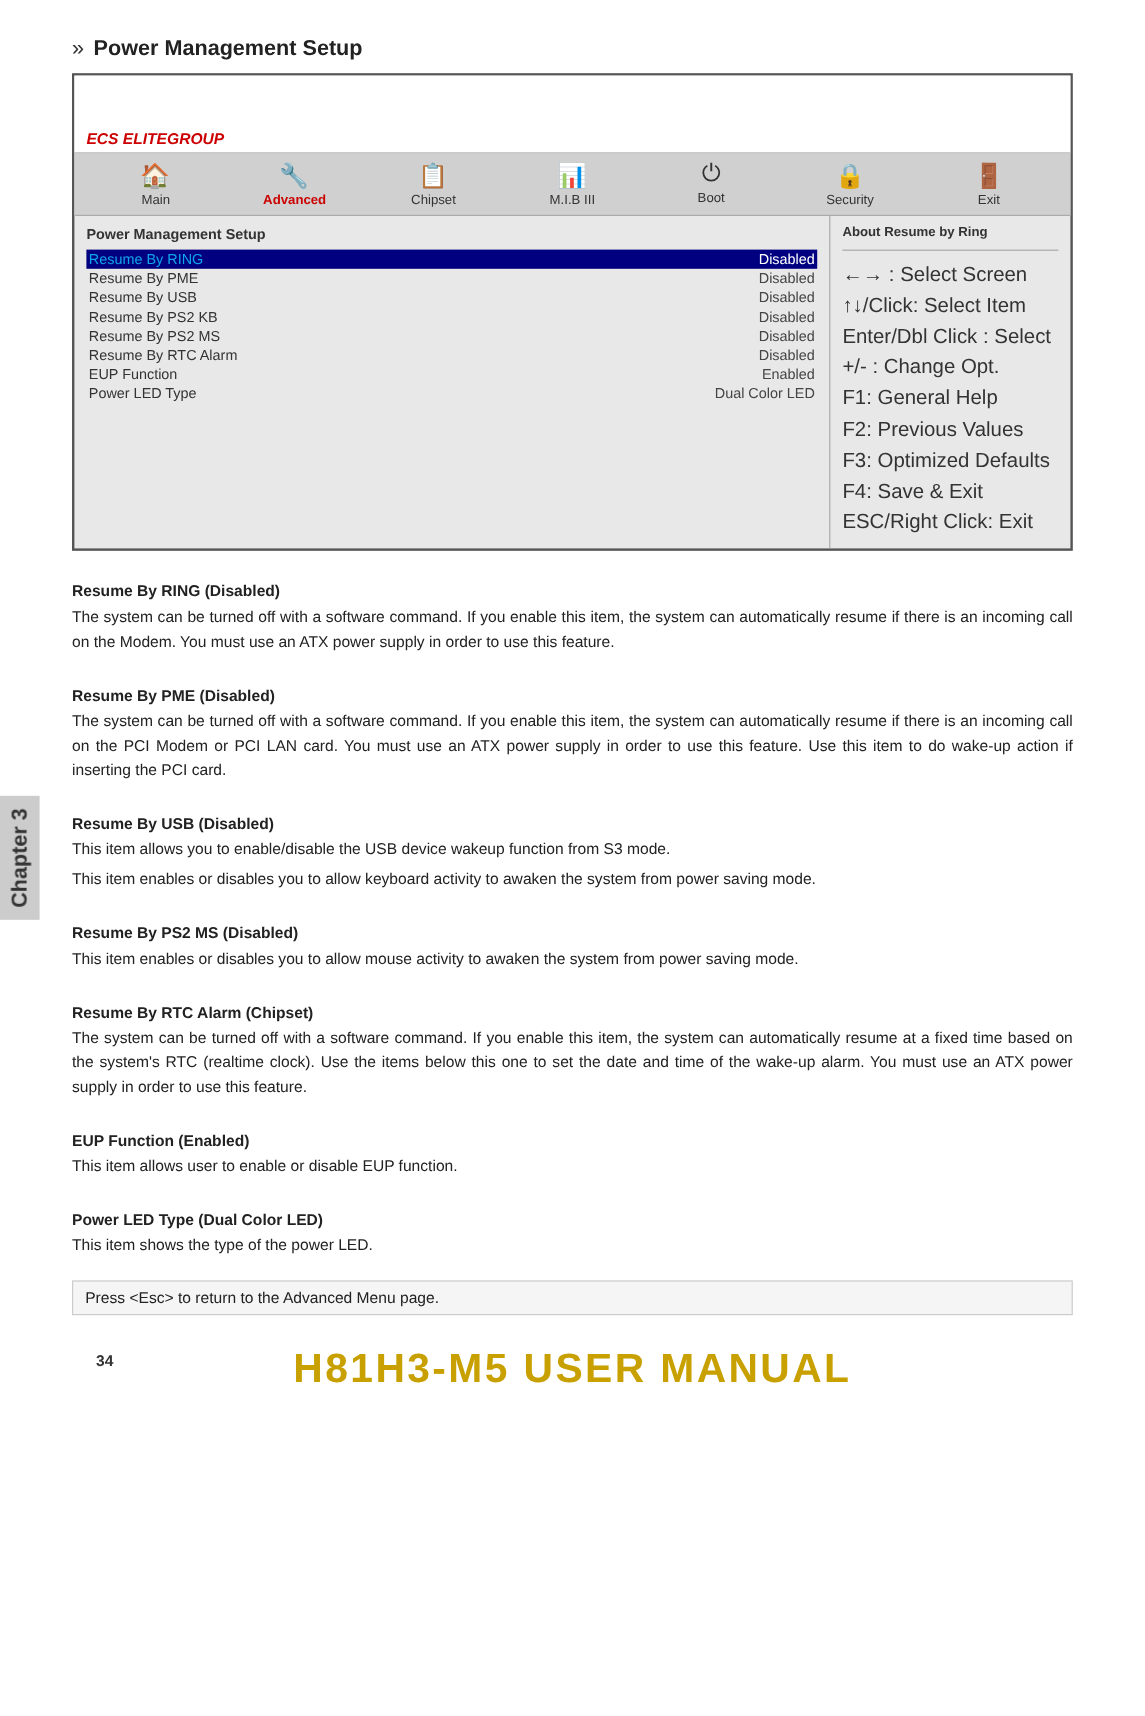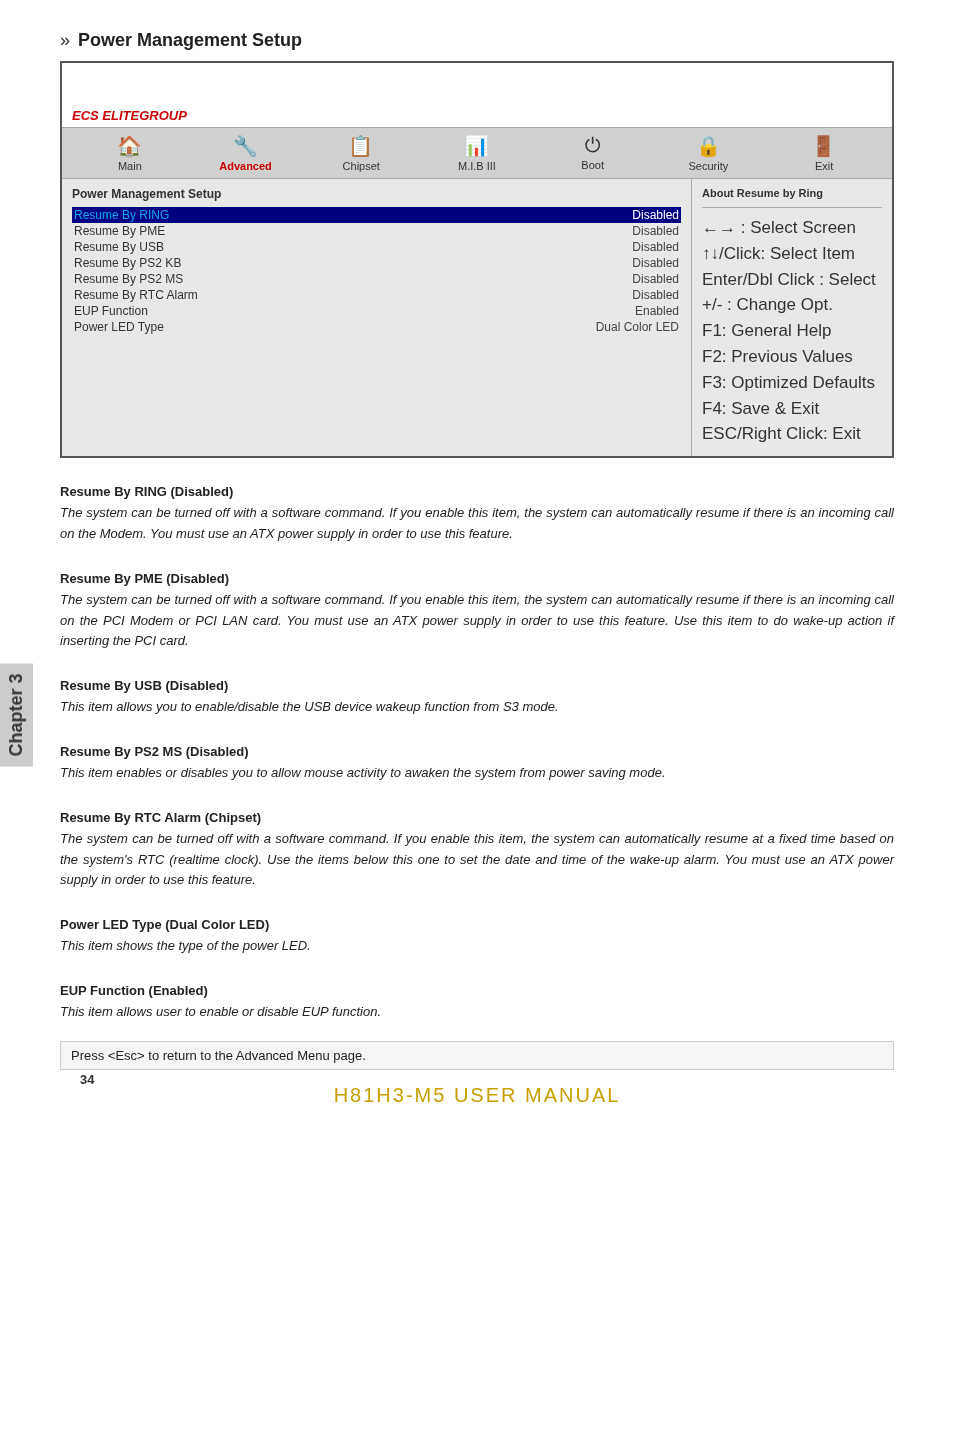--- a/index.html
+++ b/index.html
@@ -138,36 +138,35 @@
       font-weight: bold;
       font-size: 13px;
       margin-top: 26px;
       margin-bottom: 4px;
     }
     .section-body {
       font-size: 13px;
       line-height: 1.6;
       text-align: justify;
       margin-bottom: 4px;
-      font-style: italic;
     }
 
     .press-esc-box {
       background: #f5f5f5;
       border: 1px solid #ccc;
       padding: 6px 10px;
       font-size: 13px;
       margin-top: 18px;
-      margin-bottom: 14px;
+      margin-bottom: 26px;
     }
 
     .footer-title {
       text-align: center;
-      font-size: 20px;
-      font-weight: 400;
+      font-size: 34px;
+      font-weight: 700;
       font-family: 'Arial Black', Arial, sans-serif;
       letter-spacing: 2px;
       color: #c8a000;
       text-transform: uppercase;
     }
     .page-number {
       position: absolute;
       bottom: 20px;
       left: 20px;
       font-size: 13px;
@@ -297,42 +296,43 @@
     <div class="section-heading">Resume By PME (Disabled)</div>
     <p class="section-body">The system can be turned off with a software command. If you enable this item, the system can automatically resume if there is an incoming call on the PCI Modem or PCI LAN card. You must use an ATX power supply in order to use this feature. Use this item to do wake-up action if inserting the PCI card.</p>
   </div>
 
   <div>
     <div class="section-heading">Resume By USB (Disabled)</div>
     <p class="section-body">This item allows you to enable/disable the USB device wakeup function from S3 mode.</p>
   </div>
 
   <div>
+    <p class="section-body">This item enables or disables you to allow keyboard activity to awaken the system from power saving mode.</p>
   </div>
 
   <div>
     <div class="section-heading">Resume By PS2 MS (Disabled)</div>
     <p class="section-body">This item enables or disables you to allow mouse activity to awaken the system from power saving mode.</p>
   </div>
 
   <div>
     <div class="section-heading">Resume By RTC Alarm (Chipset)</div>
     <p class="section-body">The system can be turned off with a software command. If you enable this item, the system can automatically resume at a fixed time based on the system's RTC (realtime clock). Use the items below this one to set the date and time of the wake-up alarm. You must use an ATX power supply in order to use this feature.</p>
   </div>
 
   <div>
+    <div class="section-heading">EUP Function (Enabled)</div>
+    <p class="section-body">This item allows user to enable or disable EUP function.</p>
+  </div>
+
+  <div>
     <div class="section-heading">Power LED Type (Dual Color LED)</div>
     <p class="section-body">This item shows the type of the power LED.</p>
   </div>
 
-  <div>
-    <div class="section-heading">EUP Function (Enabled)</div>
-    <p class="section-body">This item allows user to enable or disable EUP function.</p>
-  </div>
-
   <div class="press-esc-box">
     <span>Press &lt;Esc&gt; to return to the Advanced Menu page.</span>
   </div>
 
   <div class="footer-title">H81H3-M5 USER MANUAL</div>
 
   <div class="page-number">34</div>
 
   <div style="position:fixed; left:0; top:50%; transform:translateY(-50%); writing-mode:vertical-rl; transform:rotate(180deg) translateY(50%); background:#ccc; padding:10px 6px; font-size:18px; font-weight:bold; color:#333;">Chapter 3</div>
 </div>

